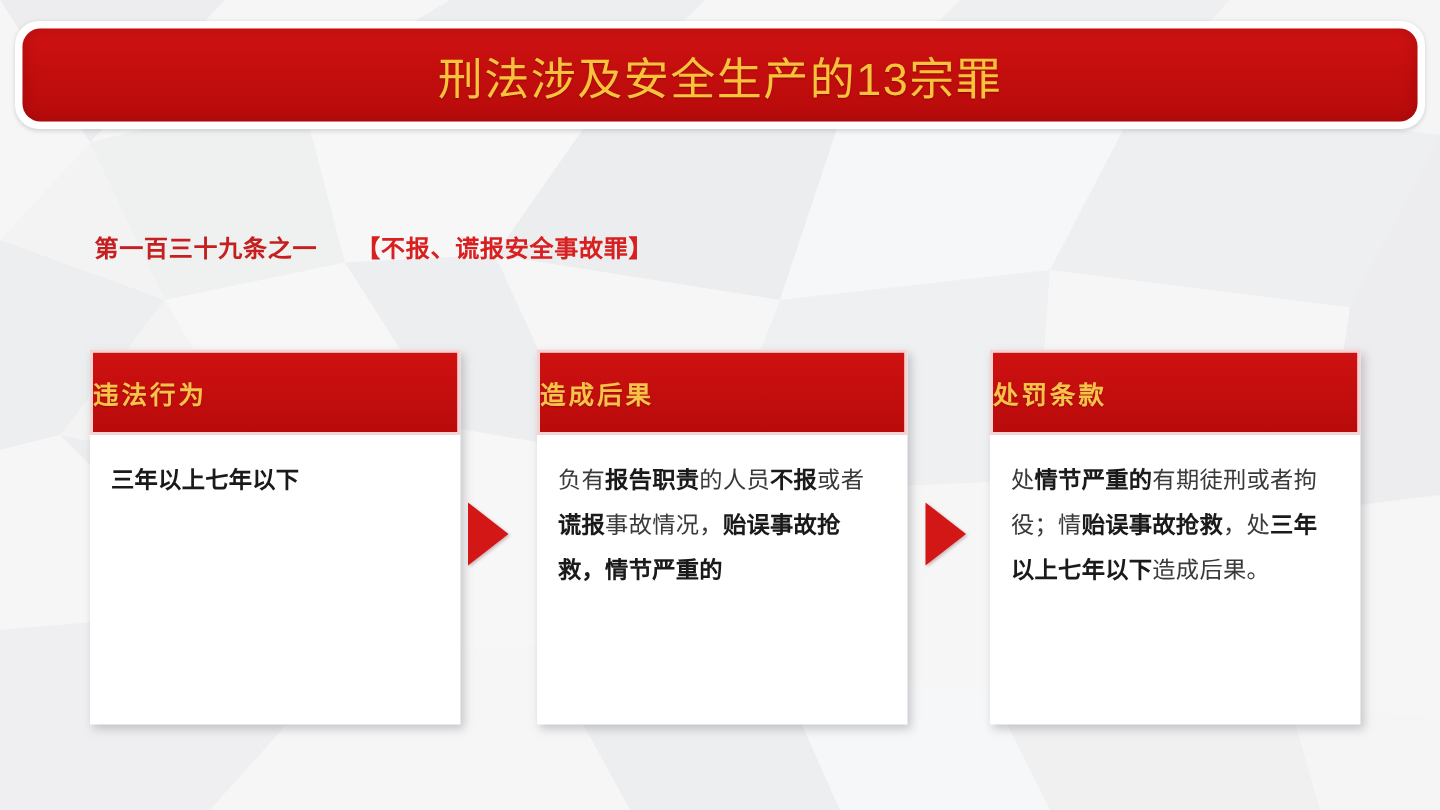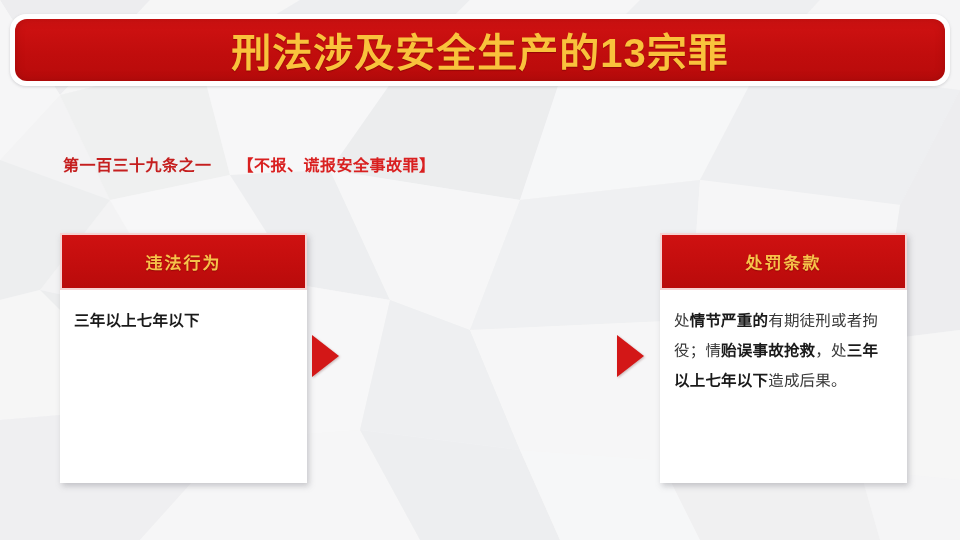--- a/index.html
+++ b/index.html
@@ -48,22 +48,22 @@
     box-sizing: border-box;
     border-radius: 12px;
     background: linear-gradient(180deg, #d01212 0%, #c10d0d 55%, #b80b0b 100%);
     display: flex;
     align-items: center;
     justify-content: center;
     box-shadow: inset 0 0 10px rgba(90,0,0,0.25);
   }
   .title-text {
     color: #f9c23c;
-    font-size: 40px;
-    font-weight: bold;
+    font-size: 30px;
+    font-weight: normal;
     letter-spacing: 1px;
     text-shadow: 0 1px 1px rgba(90,0,0,0.45);
     white-space: nowrap;
   }
 
   
   .subtitle {
     position: absolute;
     left: 63px;
     top: 152px;
@@ -91,21 +91,20 @@
   #card-2 { left: 660px; }
 
   .card-header {
     position: relative;
     height: 57px;
     box-sizing: border-box;
     background: linear-gradient(180deg, #cf1111 0%, #c20d0d 60%, #b90b0b 100%);
     border: 2px solid #f6d3d3;
     display: flex;
     align-items: center;
-    justify-content: center;
   }
   .card-header-text {
     color: #f6c24a;
     font-size: 17px;
     font-weight: bold;
     letter-spacing: 2px;
     text-shadow: 0 1px 1px rgba(90,0,0,0.4);
   }
   .card-body {
     padding: 16px 14px 10px 14px;
@@ -210,20 +209,26 @@
 
   <div class="card" id="card-0">
     <div class="card-header">
       <span class="card-header-text">违法行为</span>
     </div>
     <div class="card-body"><b>三年以上七年以下</b></div>
   </div>
 
   <div class="arrow" id="arrow-0"></div>
 
+  <div class="card" id="card-1">
+    <div class="card-header">
+      <span class="card-header-text">造成后果</span>
+    </div>
+    <div class="card-body"><span class="n">负有</span><b>报告职责</b><span class="n">的人员</span><b>不报</b><span class="n">或者</span><b>谎报</b><span class="n">事故情况，</span><b>贻误事故抢救，情节严重的</b></div>
+  </div>
 
   <div class="arrow" id="arrow-1"></div>
 
   <div class="card" id="card-2">
     <div class="card-header">
       <span class="card-header-text">处罚条款</span>
     </div>
     <div class="card-body"><span class="n">处</span><b>情节严重的</b><span class="n">有期徒刑或者拘役；情</span><b>贻误事故抢救</b><span class="n">，处</span><b>三年以上七年以下</b><span class="n">造成后果。</span></div>
   </div>
 

